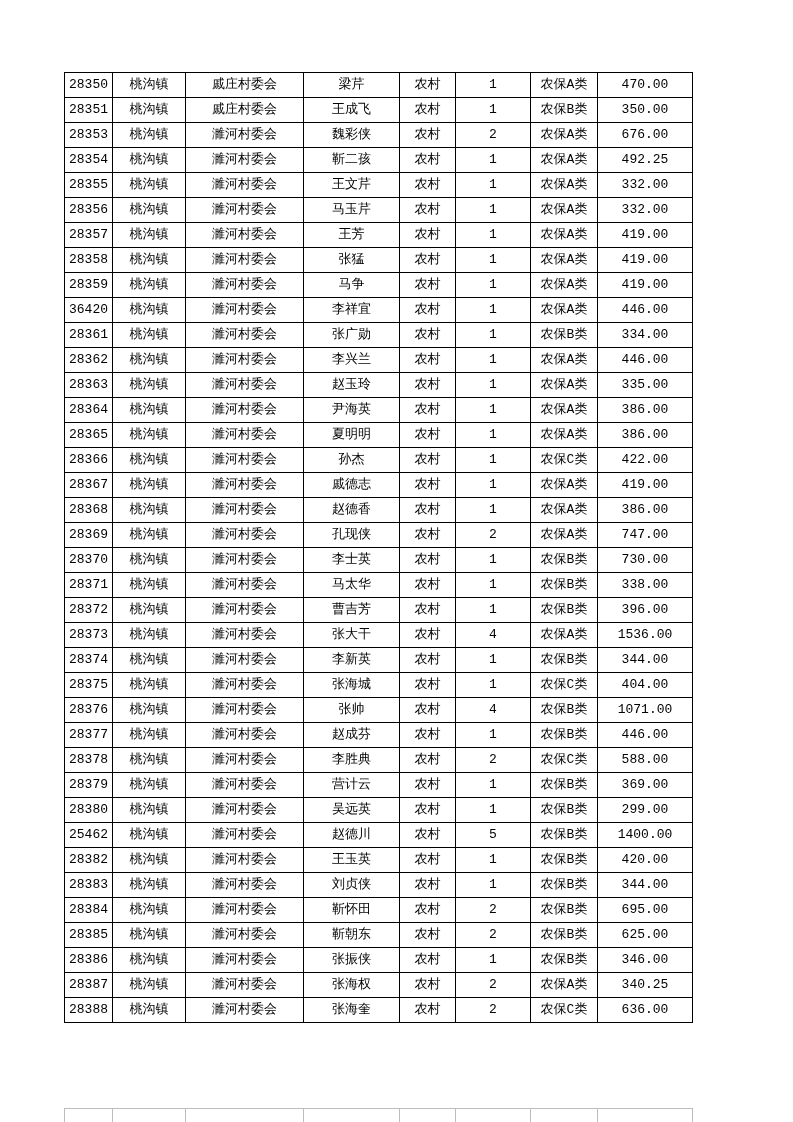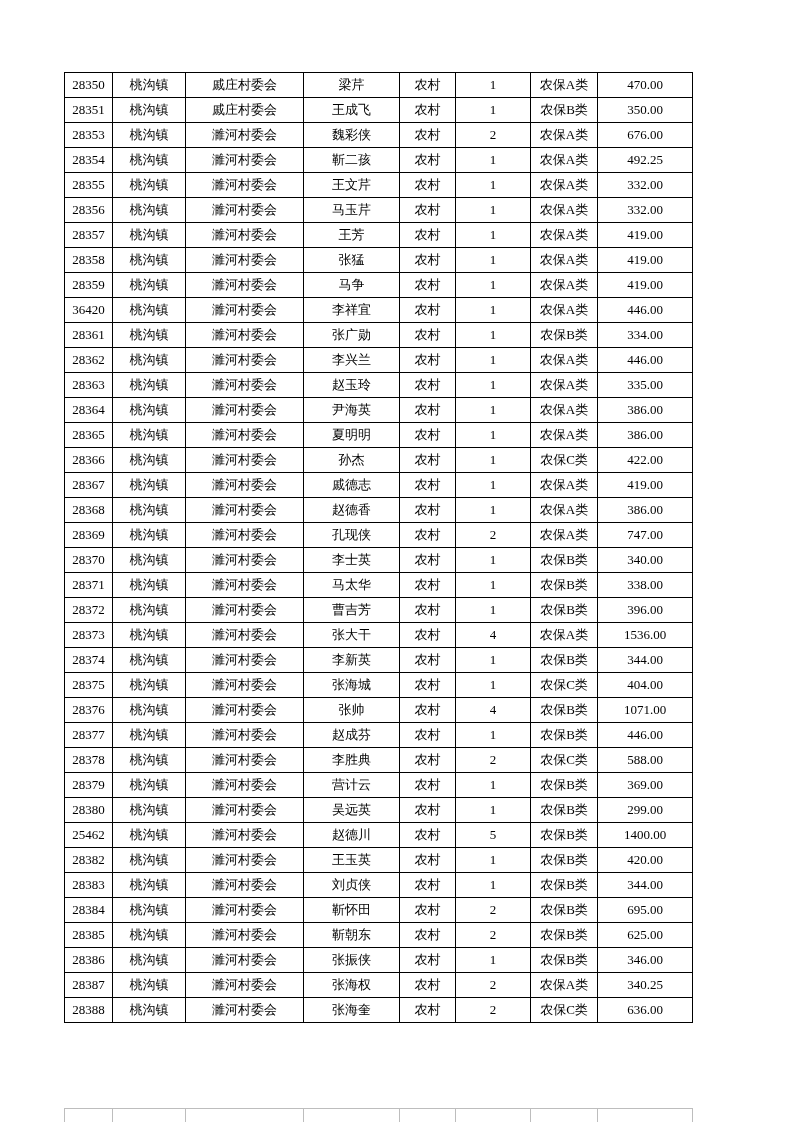--- a/index.html
+++ b/index.html
@@ -11,21 +11,21 @@
     color: #000;
   }
   .page {
     position: relative;
     width: 793px; height: 1122px;
     background: #ffffff;
     overflow: hidden;
   }
   table.records {
     position: absolute; left: 64px; top: 72px;
-    border-collapse: collapse; table-layout: fixed;
+    border-collapse: collapse; table-layout: fixed; font-family: Liberation Mono, monospace;
   }
   table.records td {
     border: 1px solid #000;
     height: 24px; line-height: 24px;
     padding: 0 2px;
     text-align: center;
     font-size: 13px;
     white-space: nowrap; overflow: hidden;
   }
   col.c0 { width: 48px; }
@@ -253,21 +253,21 @@
           <td>747.00</td>
         </tr>
         <tr>
           <td>28370</td>
           <td>桃沟镇</td>
           <td>濉河村委会</td>
           <td>李士英</td>
           <td>农村</td>
           <td>1</td>
           <td>农保B类</td>
-          <td>340.00</td>
+          <td>730.00</td>
         </tr>
         <tr>
           <td>28371</td>
           <td>桃沟镇</td>
           <td>濉河村委会</td>
           <td>马太华</td>
           <td>农村</td>
           <td>1</td>
           <td>农保B类</td>
           <td>338.00</td>

